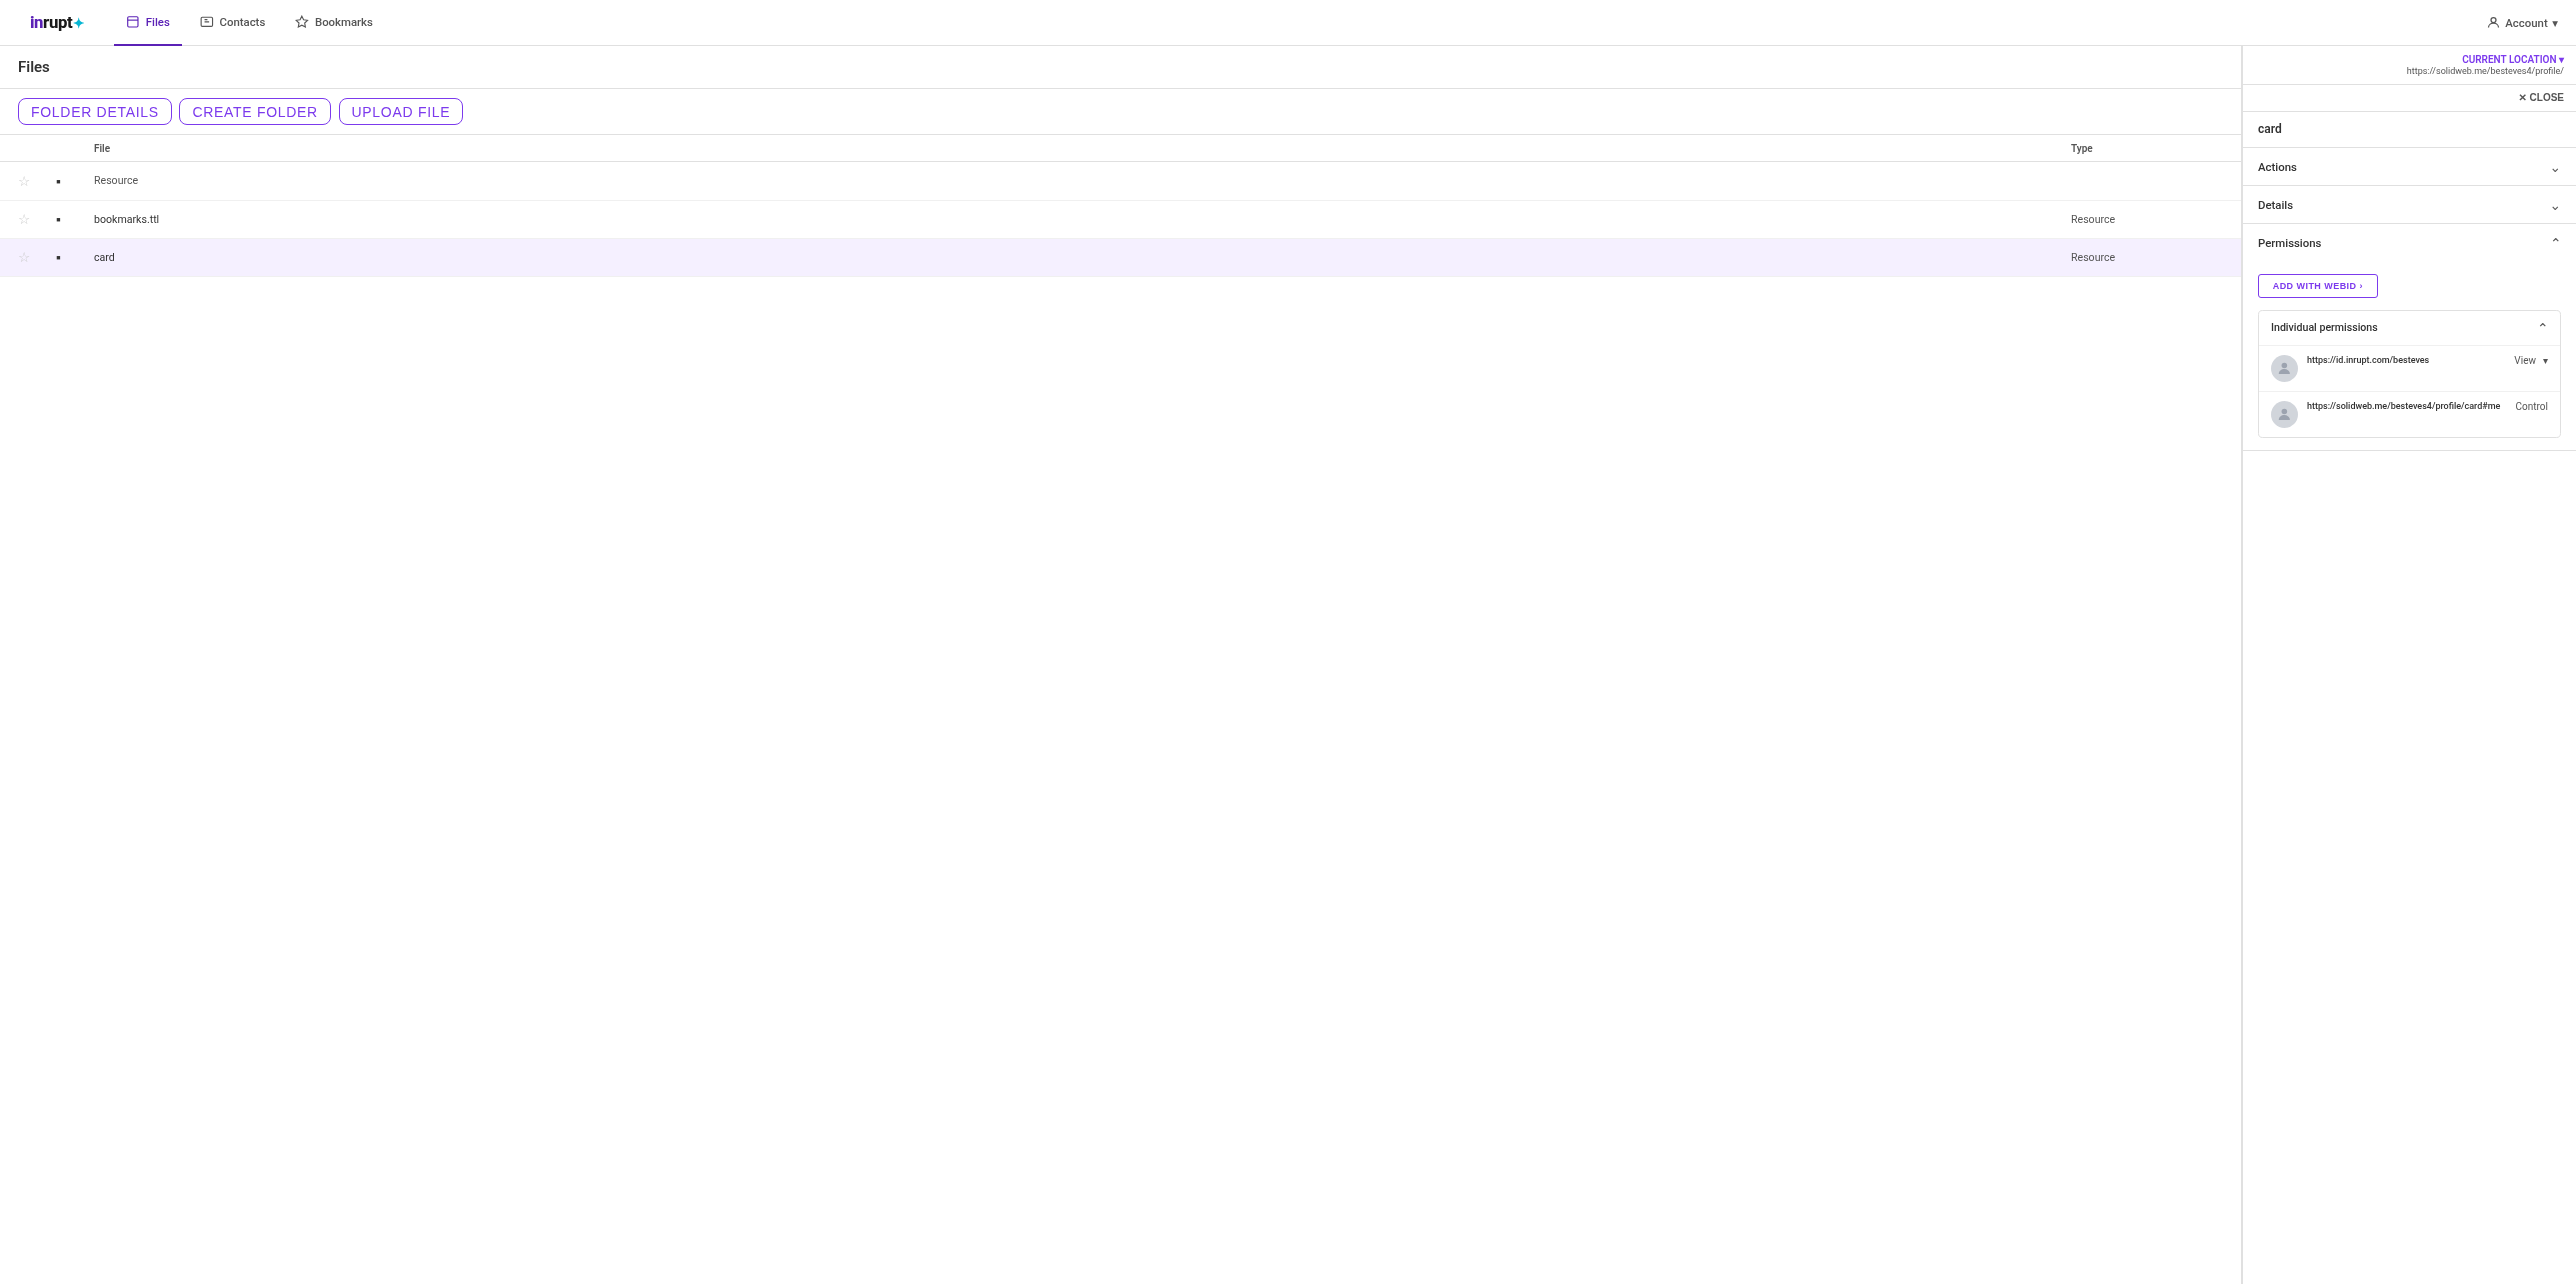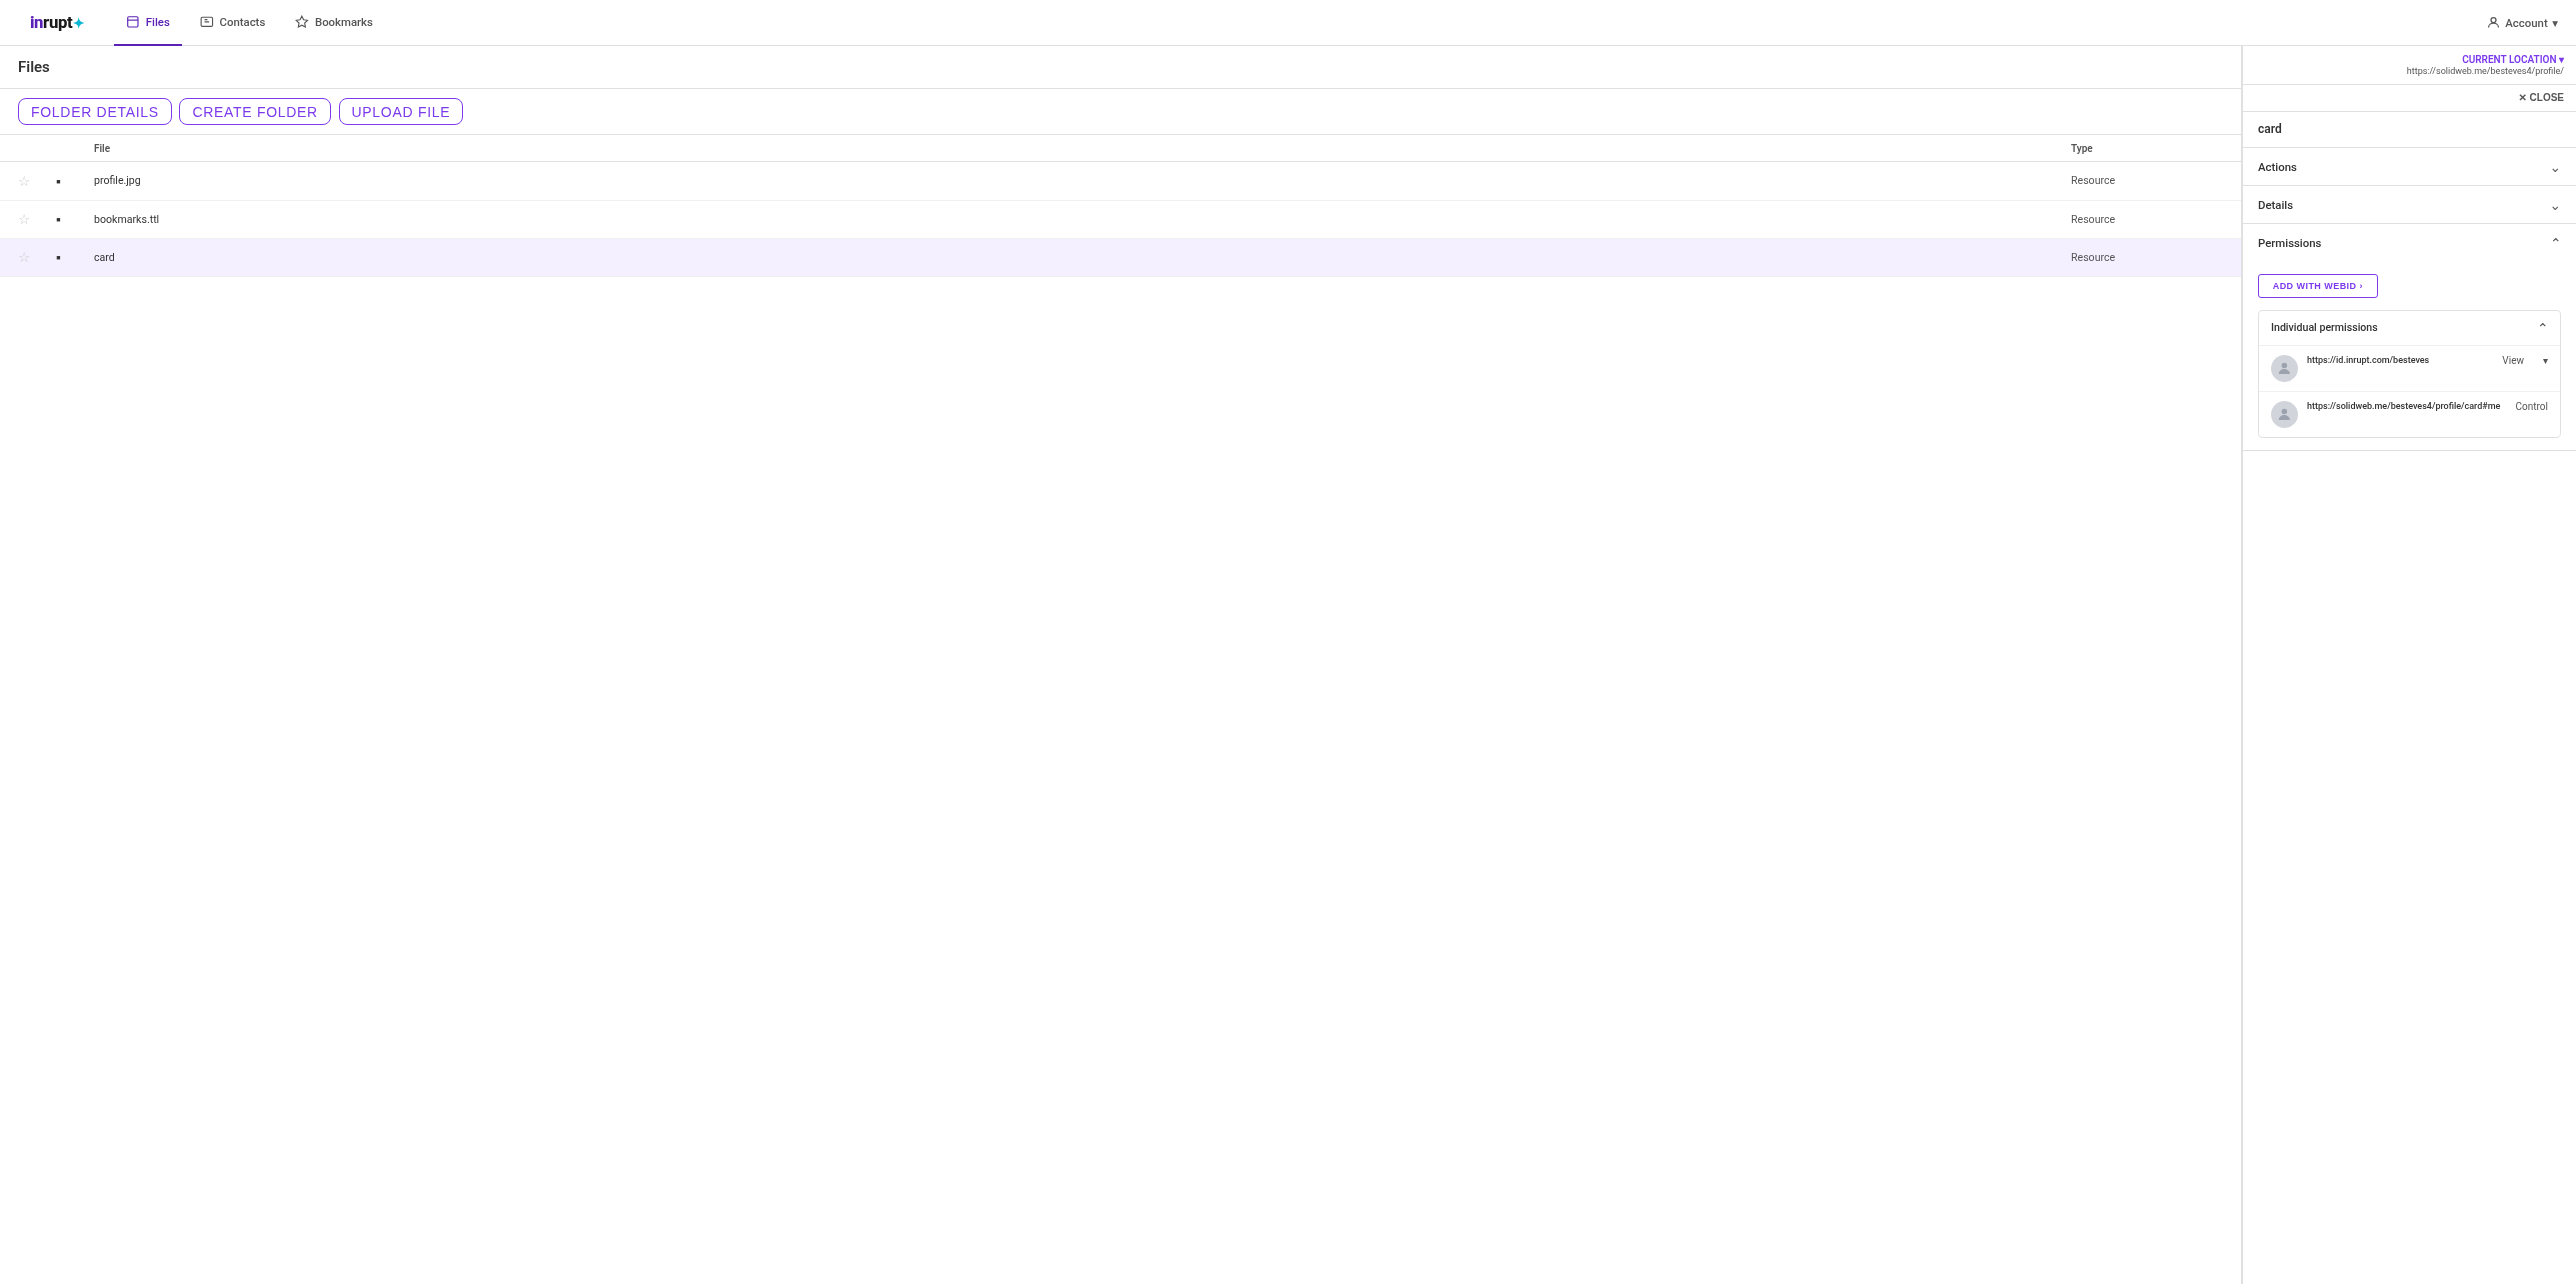--- a/index.html
+++ b/index.html
@@ -108,21 +108,21 @@
       display: flex; align-items: flex-start; padding: 9px 12px;
       border-top: 0.8px solid #f0f0f0; gap: 9px;
     }
     .avatar-circle {
       width: 27px; height: 27px; border-radius: 50%; background: #d1d5db;
       display: flex; align-items: center; justify-content: center; flex-shrink: 0;
     }
     .avatar-circle svg { width: 16.7px; height: 16.7px; color: #9ca3af; }
     .permission-url { font-size: 9px; color: #333; font-weight: 500; flex: 1; word-break: break-all; }
     .permission-role {
-      font-size: 10px; color: #555; display: flex; align-items: center; gap: 19px; cursor: pointer;
+      font-size: 10px; color: #555; display: flex; align-items: center; gap: 7px; cursor: pointer;
     }
     .permission-role.control { font-size: 10px; color: #555; }
   </style>
 </head>
 <body>
 
 <nav class="navbar">
   <div class="logo">
     <span style="font-size:16.7px;font-weight:800;letter-spacing:-0.4px;">
       <span style="color:#5b21b6;margin-left:12px;">in</span><span style="color:#1a1a1a;">rupt</span><span style="color:#06b6d4;font-size:13.7px;margin-left:0.8px;">✦</span>
@@ -181,21 +181,20 @@
       <div class="table-header">
         <div></div>
         <div></div>
         <div>File</div>
         <div>Type</div>
       </div>
 
       <div class="file-row">
         <div class="star-icon">☆</div>
         <div class="file-icon">▪</div>
-        <div class="file-name">profile.jpg</div>
         <div class="file-type">Resource</div>
       </div>
 
       <div class="file-row">
         <div class="star-icon">☆</div>
         <div class="file-icon">▪</div>
         <div class="file-name">bookmarks.ttl</div>
         <div class="file-type">Resource</div>
       </div>
 

